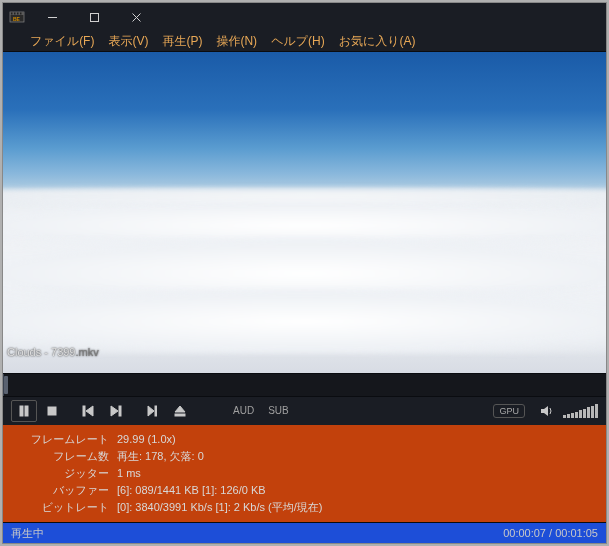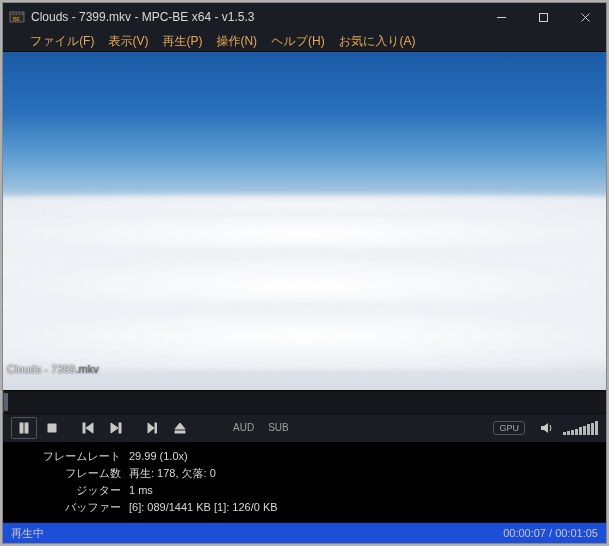--- a/index.html
+++ b/index.html
@@ -24,21 +24,21 @@
 .seekbar .thumb{position:absolute;left:0.2%;top:2px;bottom:2px;width:4px;background:#5a6270;border-radius:1px}
 .controls{height:28px;display:flex;align-items:center;padding:0 8px;gap:2px;background:#1a1d24}
 .cbtn{width:24px;height:20px;display:flex;align-items:center;justify-content:center;color:#c8c8c8;cursor:pointer;border:1px solid transparent;border-radius:2px}
 .cbtn svg{width:14px;height:14px;fill:#c8c8c8;stroke:#c8c8c8}
 .clabel{font-size:10px;color:#a0a0a0;padding:0 6px;cursor:pointer}
 .spacer{flex:1}
 .gpubtn{font-size:9px;color:#a8a8a8;border:1px solid #555;border-radius:3px;padding:1px 5px;cursor:pointer}
 .vol-icon{width:20px;height:20px;display:flex;align-items:center;justify-content:center;color:#c8c8c8}
 .vol-bars{display:flex;align-items:flex-end;gap:1px;height:14px;margin-left:4px;cursor:pointer}
 .vol-bars span{width:3px;background:#b8b8b8}
-.stats{padding:6px 12px 6px 28px;color:#d8d8d8;font-size:11px;background:#000000;line-height:1.55}
+.stats{padding:6px 12px 6px 16px;color:#d8d8d8;font-size:11px;background:#c2410c;line-height:1.55}
 .stats .row{display:flex}
 .stats .lab{width:90px;text-align:right;padding-right:8px;color:#d8d8d8}
 .stats .val{color:#d8d8d8}
 .statusbar{height:20px;display:flex;align-items:center;background:#1d4ed8;border-top:1px solid #0a0c10;color:#c8c8c8;font-size:11px;padding:0 8px}
 .statusbar .spacer{flex:1}
 </style>
 </head>
 <body>
 
 <div class="outer">
@@ -49,21 +49,20 @@
       <svg viewBox="0 0 16 16" width="16" height="16">
             <rect x="1" y="3" width="14" height="10" fill="#2a2a2a" stroke="#888" stroke-width="0.7"></rect>
             <rect x="1" y="3" width="14" height="3" fill="#5a5a5a"></rect>
             <rect x="2" y="3.5" width="1.5" height="2" fill="#222"></rect>
             <rect x="5" y="3.5" width="1.5" height="2" fill="#222"></rect>
             <rect x="8" y="3.5" width="1.5" height="2" fill="#222"></rect>
             <rect x="11" y="3.5" width="1.5" height="2" fill="#222"></rect>
             <text x="4" y="12" font-size="5" fill="#c80" font-weight="bold">BE</text>
           </svg>
     </div>
-    <div class="title">Clouds - 7399.mkv - MPC-BE x64 - v1.5.3</div>
     <div class="winbtns">
       <div class="winbtn">
             <svg width="11" height="11" viewBox="0 0 11 11">
               <path d="M1 5.5 H10" stroke="#d0d0d0" stroke-width="1"></path>
             </svg>
           </div>
       <div class="winbtn">
             <svg width="11" height="11" viewBox="0 0 11 11">
               <rect x="1.5" y="1.5" width="8" height="8" fill="none" stroke="#d0d0d0" stroke-width="1"></rect>
             </svg>
@@ -173,20 +172,24 @@
           <div class="val">再生: 178, 欠落: 0</div>
         </div>
     <div class="row">
           <div class="lab">ジッター</div>
           <div class="val">1 ms</div>
         </div>
     <div class="row">
           <div class="lab">バッファー</div>
           <div class="val">[6]: 089/1441 KB [1]: 126/0 KB</div>
         </div>
+    <div class="row">
+          <div class="lab">ビットレート</div>
+          <div class="val">[0]: 3840/3991 Kb/s [1]: 2 Kb/s (平均/現在)</div>
+        </div>
   </div>
 
   <div class="statusbar">
     <div>再生中</div>
     <div class="spacer"></div>
     <div><span>00:00:07</span> / <span>00:01:05</span></div>
   </div>
 
 </div>
   </div>

